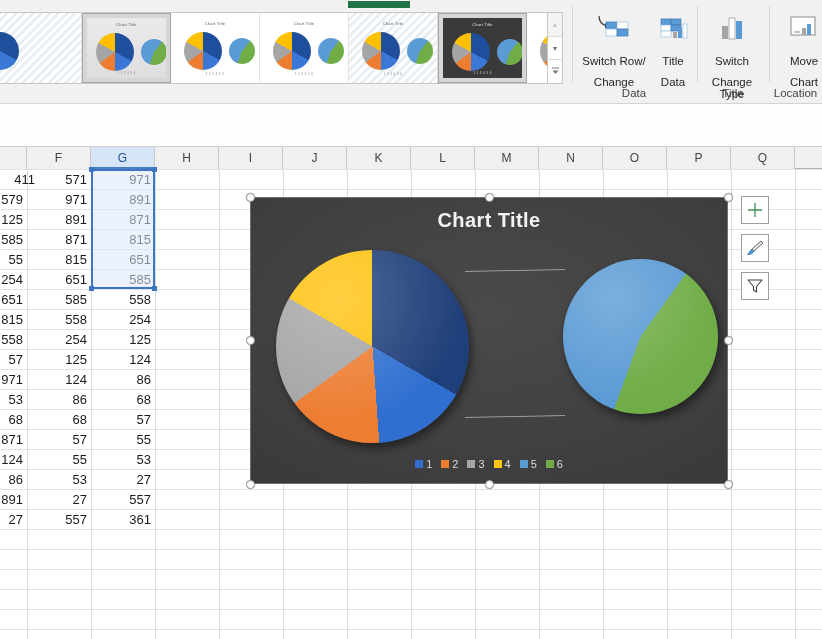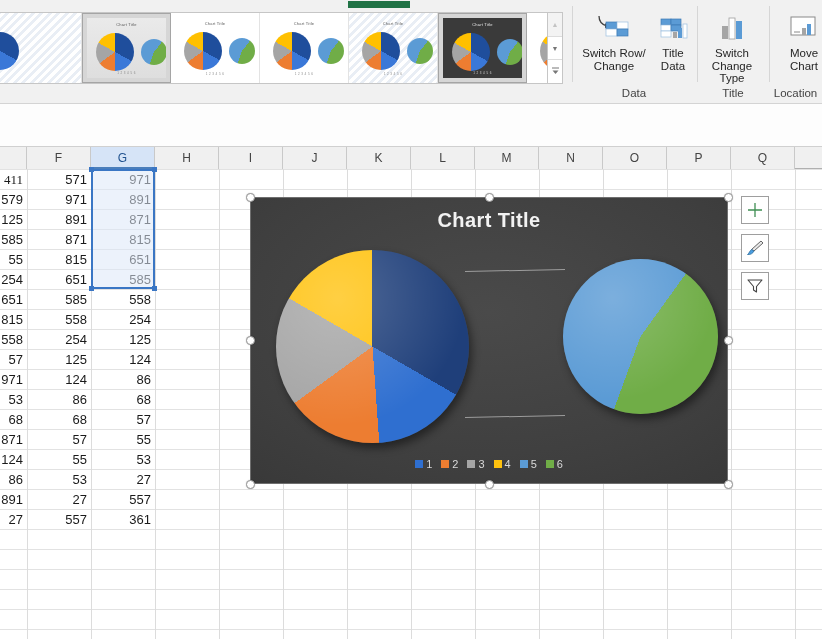--- a/index.html
+++ b/index.html
@@ -161,21 +161,21 @@
     color: #262626;
     line-height: 12.5px;
     cursor: default;
   }
   .rb-btn .rb-ico {
     height: 38px;
     display: flex;
     align-items: center;
     justify-content: center;
   }
-  .rb-label { display: block; padding: 0 2px; }
+  .rb-label { display: block; padding: 0 2px; margin-top: 8px; }
 
   
   #gap-strip {
     position: absolute;
     left: 0; top: 104px;
     width: 822px; height: 43px;
     background: #fdfdfd;
     border-bottom: 1px solid #d0d0d0;
   }
 
@@ -558,21 +558,21 @@
       <div class="vline" style="left: 219px;"></div>
       <div class="vline" style="left: 283px;"></div>
       <div class="vline" style="left: 347px;"></div>
       <div class="vline" style="left: 411px;"></div>
       <div class="vline" style="left: 475px;"></div>
       <div class="vline" style="left: 539px;"></div>
       <div class="vline" style="left: 603px;"></div>
       <div class="vline" style="left: 667px;"></div>
       <div class="vline" style="left: 731px;"></div>
       <div class="vline" style="left: 795px;"></div>
-      <div class="cell" style="left: 0px; top: 1px; width: 27px; font-family: Liberation Serif, serif;">411</div>
+      <div class="cell" style="left: 12px; top: 1px; width: 27px;">411</div>
       <div class="cell" style="left: 27px; top: 1px; width: 64px;">571</div>
       <div class="cell" style="left: 91px; top: 1px; width: 64px;">971</div>
       <div class="cell" style="left: 0px; top: 21px; width: 27px;">579</div>
       <div class="cell" style="left: 27px; top: 21px; width: 64px;">971</div>
       <div class="cell" style="left: 91px; top: 21px; width: 64px;">891</div>
       <div class="cell" style="left: 0px; top: 41px; width: 27px;">125</div>
       <div class="cell" style="left: 27px; top: 41px; width: 64px;">891</div>
       <div class="cell" style="left: 91px; top: 41px; width: 64px;">871</div>
       <div class="cell" style="left: 0px; top: 61px; width: 27px;">585</div>
       <div class="cell" style="left: 27px; top: 61px; width: 64px;">871</div>

